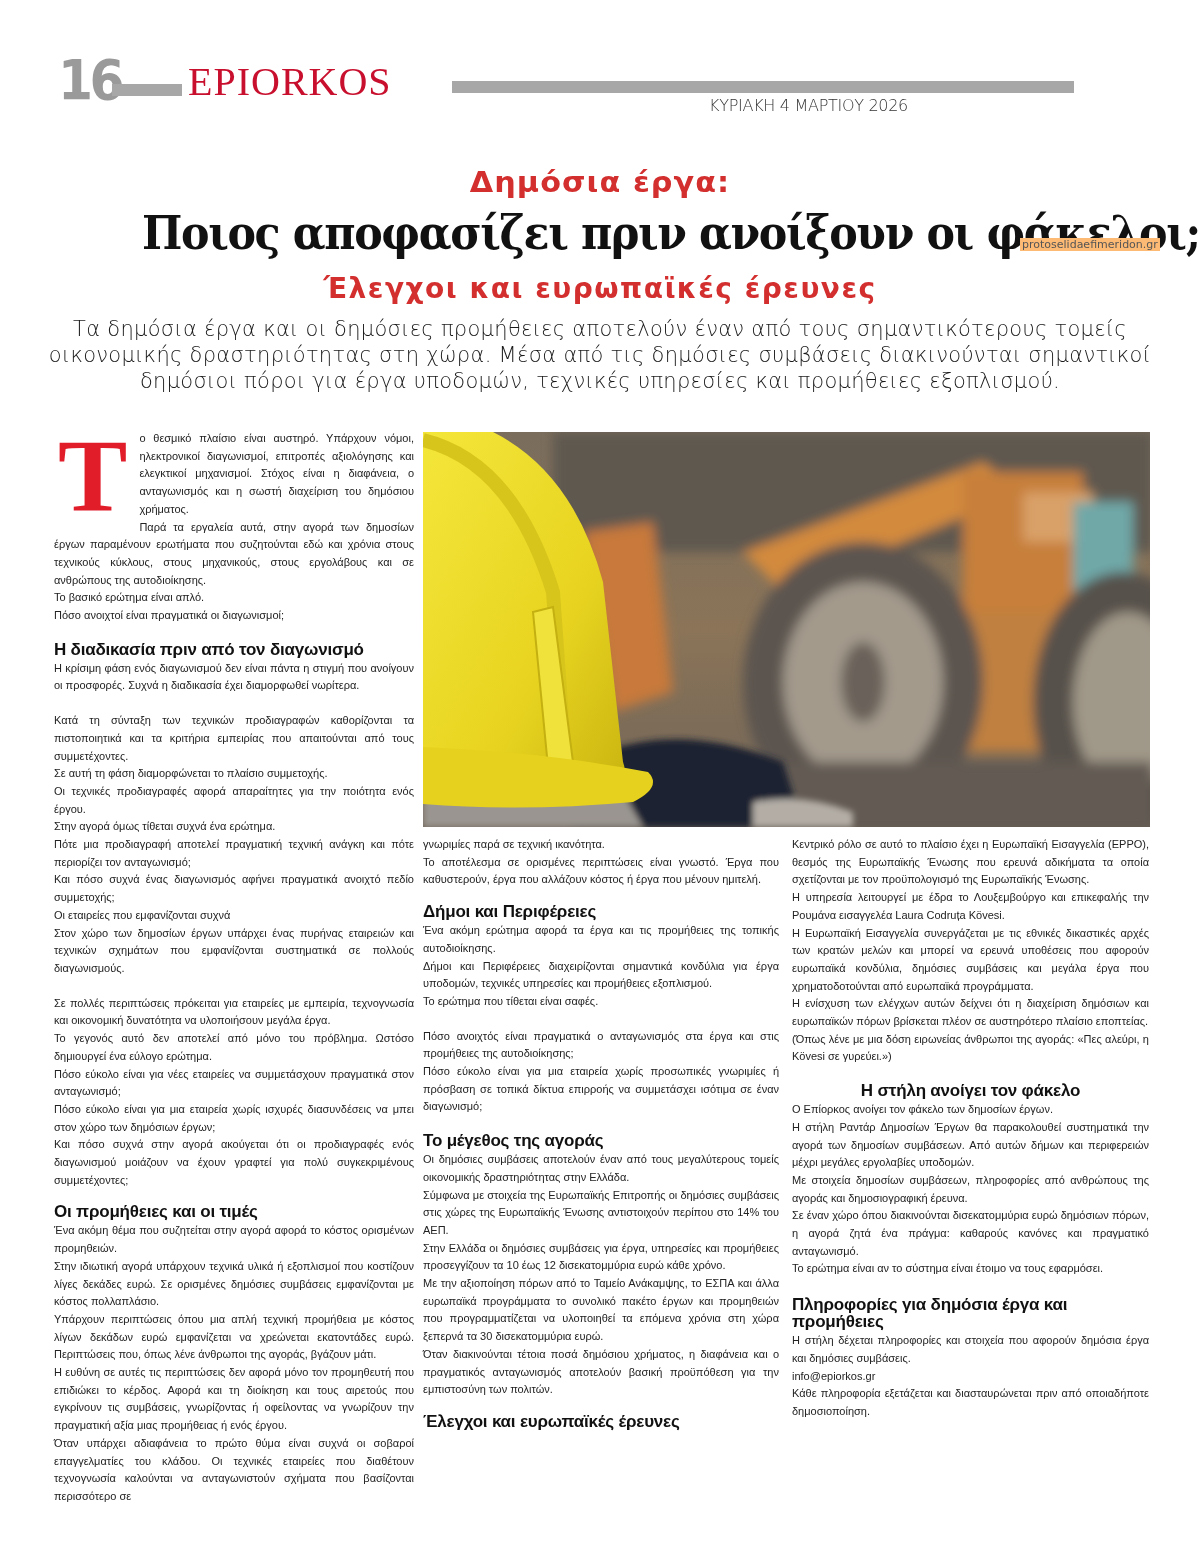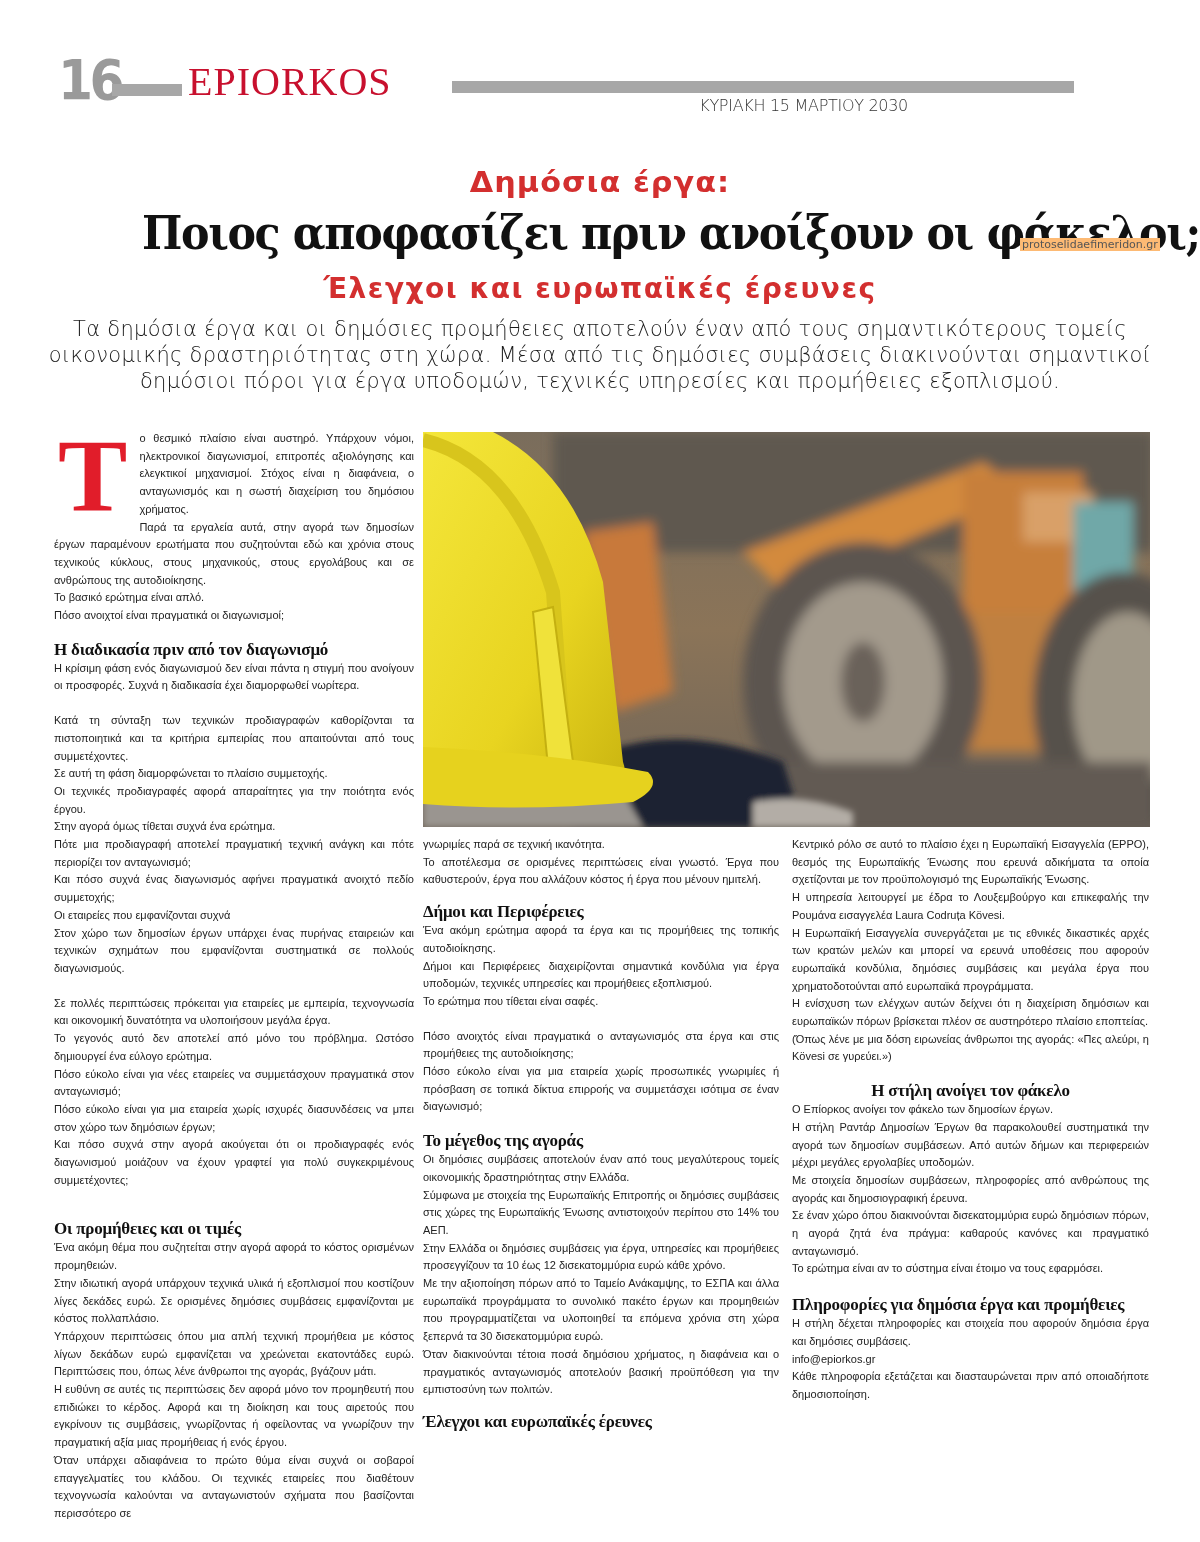--- a/index.html
+++ b/index.html
@@ -18,39 +18,39 @@
   .kicker { position: absolute; left: 0; width: 1200px; top: 166px; text-align: center; font-family: "DejaVu Sans", sans-serif; font-weight: bold; font-size: 28px; color: #d32f2f; letter-spacing: 1px; transform: scaleX(1.08); }
   .headline { position: absolute; left: 142px; top: 208px; font-family: "DejaVu Serif", serif; font-weight: bold; font-size: 46px; color: #111; letter-spacing: -1.5px; white-space: nowrap; transform: scaleX(0.93); transform-origin: left; line-height: 1.1; }
   .watermark { position: absolute; left: 1020px; top: 238px; font-family: "DejaVu Sans", sans-serif; font-size: 11px; color: #555; background: #fdba74; padding: 0 2px; }
   .subhead { position: absolute; left: 0; width: 1200px; top: 272px; text-align: center; font-family: "DejaVu Sans", sans-serif; font-weight: bold; font-size: 28px; color: #d32f2f; letter-spacing: 1.5px; }
   .standfirst { position: absolute; left: 44px; width: 1112px; top: 316px; text-align: center; font-family: "DejaVu Sans", sans-serif; font-size: 21px; line-height: 26px; color: #1a1a1a; letter-spacing: 0.3px; font-weight: 300; }
 
   
   .col { position: absolute; font-family: "Liberation Sans", sans-serif; font-size: 11px; line-height: 17.7px; color: #222; text-align: justify; }
   .col p { margin: 0; }
   .col p.gap { margin-top: 17px; }
-  .col h2 { font-family: Liberation Serif, serif; font-weight: bold; font-size: 17px; line-height: 17px; color: #111; text-align: left; margin-top: 12px; margin-bottom: 2px; letter-spacing: -0.2px; }
+  .col h2 { font-family: Liberation Sans, sans-serif; font-weight: bold; font-size: 17px; line-height: 17px; color: #111; text-align: left; margin-top: 12px; margin-bottom: 2px; letter-spacing: -0.2px; }
   .col1 { left: 54px; top: 430px; width: 360px; }
   .col2 { left: 423px; top: 836px; width: 356px; }
   .col3 { left: 792px; top: 836px; width: 357px; }
 
   .dropcap { float: left; font-family: "Liberation Serif", serif; font-weight: bold; font-size: 104px; line-height: 84px; color: #e11d2a; margin: 4px 12px 0 4px; height: 86px; }
 
   
   .photo { position: absolute; left: 423px; top: 432px; width: 727px; height: 395px; overflow: hidden; background: #8a7b66; }
 </style>
 </head>
 <body>
 
 <div class="masthead">
   <div class="page-num">16</div>
   <div class="bar-left"></div>
   <div class="brand">EPIORKOS</div>
   <div class="bar-right"></div>
-  <div class="dateline">ΚΥΡΙΑΚΗ  15 ΜΑΡΤΙΟΥ 2030</div>
+  <div class="dateline">ΚΥΡΙΑΚΗ  4 ΜΑΡΤΙΟΥ 2026</div>
 </div>
 
 <div class="kicker">Δημόσια έργα:</div>
 <div class="headline">Ποιος αποφασίζει πριν ανοίξουν οι φάκελοι;</div>
 <div class="watermark">protoselidaefimeridon.gr</div>
 <div class="subhead">Έλεγχοι και ευρωπαϊκές έρευνες</div>
 <div class="standfirst">Τα δημόσια έργα και οι δημόσιες προμήθειες αποτελούν έναν από τους σημαντικότερους τομείς οικονομικής δραστηριότητας στη χώρα. Μέσα από τις δημόσιες συμβάσεις διακινούνται σημαντικοί δημόσιοι πόροι για έργα υποδομών, τεχνικές υπηρεσίες και προμήθειες εξοπλισμού.</div>
 
 <div class="photo">
   <svg width="727" height="395" viewBox="0 0 727 395" xmlns="http://www.w3.org/2000/svg">
@@ -114,21 +114,21 @@
   <p>Στην αγορά όμως τίθεται συχνά ένα ερώτημα.</p>
   <p>Πότε μια προδιαγραφή αποτελεί πραγματική τεχνική ανάγκη και πότε περιορίζει τον ανταγωνισμό;</p>
   <p>Και πόσο συχνά ένας διαγωνισμός αφήνει πραγματικά ανοιχτό πεδίο συμμετοχής;</p>
   <p>Οι εταιρείες που εμφανίζονται συχνά</p>
   <p>Στον χώρο των δημοσίων έργων υπάρχει ένας πυρήνας εταιρειών και τεχνικών σχημάτων που εμφανίζονται συστηματικά σε πολλούς διαγωνισμούς.</p>
   <p class="gap">Σε πολλές περιπτώσεις πρόκειται για εταιρείες με εμπειρία, τεχνογνωσία και οικονομική δυνατότητα να υλοποιήσουν μεγάλα έργα.</p>
   <p>Το γεγονός αυτό δεν αποτελεί από μόνο του πρόβλημα. Ωστόσο δημιουργεί ένα εύλογο ερώτημα.</p>
   <p>Πόσο εύκολο είναι για νέες εταιρείες να συμμετάσχουν πραγματικά στον ανταγωνισμό;</p>
   <p>Πόσο εύκολο είναι για μια εταιρεία χωρίς ισχυρές διασυνδέσεις να μπει στον χώρο των δημόσιων έργων;</p>
   <p>Και πόσο συχνά στην αγορά ακούγεται ότι οι προδιαγραφές ενός διαγωνισμού μοιάζουν να έχουν γραφτεί για πολύ συγκεκριμένους συμμετέχοντες;</p>
-  <h2 style="margin-top:31px;">Οι προμήθειες και οι τιμές</h2>
+  <h2 style="margin-top:14px;">Οι προμήθειες και οι τιμές</h2>
   <p>Ένα ακόμη θέμα που συζητείται στην αγορά αφορά το κόστος ορισμένων προμηθειών.</p>
   <p>Στην ιδιωτική αγορά υπάρχουν τεχνικά υλικά ή εξοπλισμοί που κοστίζουν λίγες δεκάδες ευρώ. Σε ορισμένες δημόσιες συμβάσεις εμφανίζονται με κόστος πολλαπλάσιο.</p>
   <p>Υπάρχουν περιπτώσεις όπου μια απλή τεχνική προμήθεια με κόστος λίγων δεκάδων ευρώ εμφανίζεται να χρεώνεται εκατοντάδες ευρώ. Περιπτώσεις που, όπως λένε άνθρωποι της αγοράς, βγάζουν μάτι.</p>
   <p>Η ευθύνη σε αυτές τις περιπτώσεις δεν αφορά μόνο τον προμηθευτή που επιδιώκει το κέρδος. Αφορά και τη διοίκηση και τους αιρετούς που εγκρίνουν τις συμβάσεις, γνωρίζοντας ή οφείλοντας να γνωρίζουν την πραγματική αξία μιας προμήθειας ή ενός έργου.</p>
   <p>Όταν υπάρχει αδιαφάνεια το πρώτο θύμα είναι συχνά οι σοβαροί επαγγελματίες του κλάδου. Οι τεχνικές εταιρείες που διαθέτουν τεχνογνωσία καλούνται να ανταγωνιστούν σχήματα που βασίζονται περισσότερο σε</p>
 </div>
 
 <div class="col col2">
   <p>γνωριμίες παρά σε τεχνική ικανότητα.</p>
   <p>Το αποτέλεσμα σε ορισμένες περιπτώσεις είναι γνωστό. Έργα που καθυστερούν, έργα που αλλάζουν κόστος ή έργα που μένουν ημιτελή.</p>

